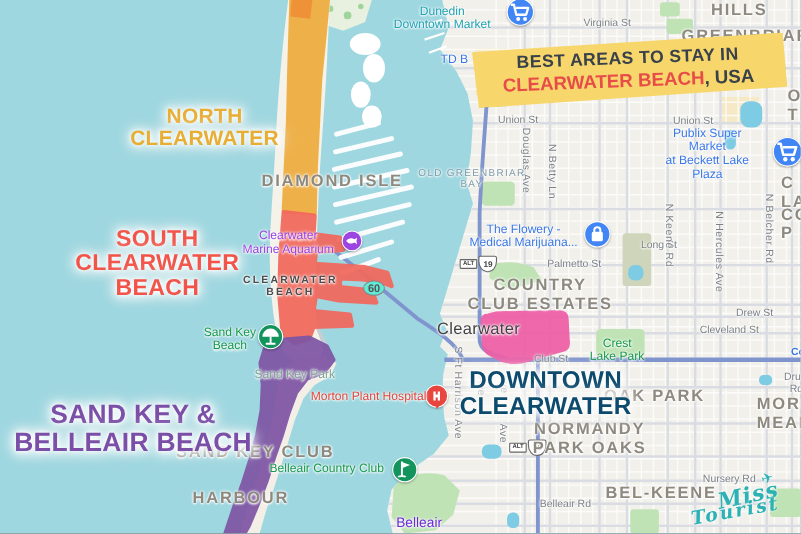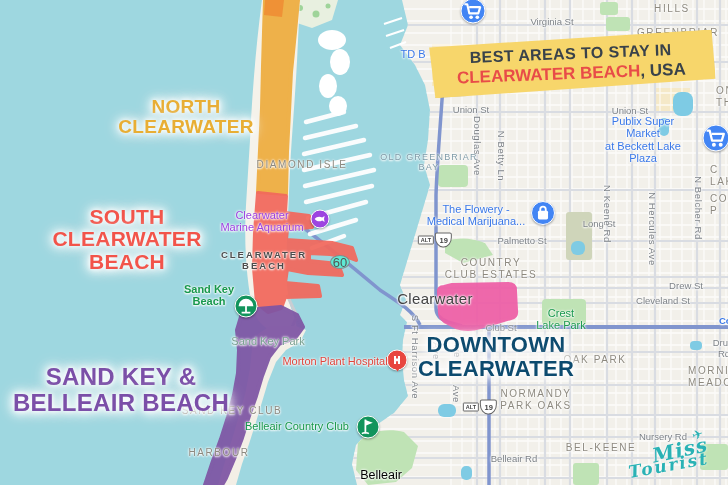--- a/index.html
+++ b/index.html
@@ -9,46 +9,46 @@
   .ov{opacity:.93;stroke-width:4;stroke-linejoin:round;}
 
   
   .lbl{position:absolute;transform:translate(-50%,-50%);white-space:pre-line;text-align:center;
        z-index:30;line-height:1.15;pointer-events:auto;
        text-shadow:0 0 2px #fff,0 0 3px #fff,0 1px 2px #fff;}
   .lbl.la{transform:translate(0,-50%);text-align:left;}
   .st{font-size:9.5px;color:#7d8287;}
   .stb{font-size:9.5px;color:#3a78e8;font-weight:bold;}
   .stv{writing-mode:vertical-rl;font-size:9.5px;color:#7d8287;letter-spacing:.6px;}
-  .hd{font-size:10px;color:#8d897f;font-weight:normal;letter-spacing:1.6px;}
+  .hd{font-size:15px;color:#8d897f;font-weight:bold;letter-spacing:1.6px;}
   .hdd{font-size:9.5px;color:#4c4c4c;font-weight:bold;letter-spacing:2px;}
   .wt{font-size:9px;color:#7e9aa7;letter-spacing:1.2px;}
   .city{font-size:15px;color:#424242;letter-spacing:.3px;}
-  .city2{font-size:12.5px;color:#000000;}
+  .city2{font-size:12.5px;color:#6d28d9;}
   .poi,.poit,.poig,.poip,.poir,.poik{font-size:11px;line-height:1.12;}
   .poi{color:#3a78e8;}.poit{color:#21a2b2;}.poig{color:#17984c;}
   .poip{color:#9b41e0;}.poir{color:#e0453c;}.poik{color:#7ba292;}
 
   
   .poi-ic{position:absolute;border-radius:50%;transform:translate(-50%,-50%);z-index:28;
           border:1.5px solid #fff;box-shadow:0 1px 2px rgba(0,0,0,.3);}
   .poi-ic svg{width:100%;height:100%;display:block;}
   .pin-tip{position:absolute;left:50%;bottom:-7px;transform:translateX(-50%);width:0;height:0;
            border:5px solid transparent;border-top-width:7px;}
 
   
   .sh-us{position:absolute;transform:translate(-50%,-50%);z-index:26;display:flex;
          flex-direction:row;align-items:center;gap:1px;}
   .sh-alt{font-size:5.5px;font-weight:bold;color:#444;background:#fff;border:1px solid #666;
           padding:0 2px;border-radius:1px;line-height:1.2;}
   .sh-num{width:15px;height:13px;background:#fff;border:1.3px solid #666;color:#444;
           border-radius:2px 2px 8px 8px/2px 2px 10px 10px;font-size:7.5px;font-weight:bold;
           display:flex;align-items:center;justify-content:center;}
   .sh-oval{position:absolute;transform:translate(-50%,-50%);width:18px;height:12px;background:#5eead4;
-           border:1.2px solid #888;border-radius:50%;font-size:13px;font-weight:normal;color:#555;
+           border:1.2px solid #888;border-radius:50%;font-size:10px;font-weight:bold;color:#555;
            display:flex;align-items:center;justify-content:center;z-index:26;}
 
   
   .rg{position:absolute;transform:translate(-50%,-50%);white-space:pre-line;text-align:center;
       font-weight:bold;letter-spacing:.3px;line-height:1.07;z-index:35;
       text-shadow:0 0 4px #fff,0 0 8px #fff,0 0 12px #fff,0 1px 14px #fff,0 0 18px #fff;}
 
   
   .banner{position:absolute;left:427px;top:35px;width:288px;height:58px;background:#f7d66b;
           transform:rotate(-2.2deg);clip-path:polygon(1% 12%,99.2% 0%,100% 85%,2.5% 100%);
@@ -271,21 +271,21 @@
   </div>
 
   <div class="logo">
     <span class="plane">✈</span>
     <span class="miss">Miss</span>
     <span class="tourist">Tourist</span>
   </div>
 
 <div class="rg" style="left: 186px; top: 117px; color: rgb(232, 174, 52); font-size: 19px;">NORTH
 CLEARWATER</div>
-    <div class="rg" style="left: 127px; top: 240px; color: rgb(242, 84, 74); font-size: 21px;">SOUTH
+    <div class="rg" style="left: 143px; top: 240px; color: rgb(242, 84, 74); font-size: 21px;">SOUTH
 CLEARWATER
 BEACH</div>
     <div class="rg" style="left: 121px; top: 390px; color: rgb(123, 79, 168); font-size: 24px;">SAND KEY &amp;
 BELLEAIR BEACH</div>
     <div class="rg" style="left: 496px; top: 357px; color: #0c4a6e; font-size: 22px;">DOWNTOWN
 CLEARWATER</div>
     <div class="lbl st" style="left: 552px; top: 22px;">Virginia St</div>
     <div class="lbl st" style="left: 471px; top: 110px;">Union St</div>
     <div class="lbl st" style="left: 630px; top: 111px;">Union St</div>
     <div class="lbl st" style="left: 583px; top: 224px; margin-left: 16px;">Long St</div>
@@ -324,29 +324,31 @@
     <div class="lbl hd la" style="left: 710px; top: 175px;">C
 LAK</div>
     <div class="lbl hd la" style="left: 710px; top: 204px;">COA
 P</div>
     <div class="lbl hdd" style="left: 264px; top: 261px;">CLEARWATER
 BEACH</div>
     <div class="lbl wt" style="left: 429px; top: 162px;">OLD GREENBRIAR
 BAY</div>
     <div class="lbl city" style="left: 435px; top: 299px;">Clearwater</div>
     <div class="lbl city2" style="left: 381px; top: 475px;">Belleair</div>
+    <div class="lbl poit" style="left: 402px; top: 17px;">Dunedin
+Downtown Market</div>
     <div class="lbl poi" style="left: 413px; top: 54px; text-align: right;">TD B</div>
     <div class="lbl poi" style="left: 476px; top: 215px;">The Flowery -
 Medical Marijuana...</div>
     <div class="lbl poi" style="left: 643px; top: 140px;">Publix Super Market
 at Beckett Lake Plaza</div>
     <div class="lbl poip" style="left: 262px; top: 221px;">Clearwater
 Marine Aquarium</div>
     <div class="lbl poir" style="left: 335px; top: 361px;">Morton Plant Hospital</div>
-    <div class="lbl poig" style="left: 209px; top: 295px; font-weight: bold;">Sand Key
+    <div class="lbl poig" style="left: 209px; top: 309px;">Sand Key
 Beach</div>
     <div class="lbl poik" style="left: 268px; top: 341px;">Sand Key Park</div>
     <div class="lbl poig" style="left: 297px; top: 426px;">Belleair Country Club</div>
     <div class="lbl poig" style="left: 561px; top: 319px;">Crest
 Lake Park</div>
     <div class="poi-ic" style="left: 473px; top: 11px; width: 23px; height: 23px; background: rgb(66, 133, 244);">
       <svg viewBox="0 0 24 24">
         <path d="M3 5h3l2.2 9.5h9.3l2-6.5H8" fill="none" stroke="#fff" stroke-width="2.2" stroke-linejoin="round"></path>
         <circle cx="10" cy="18.5" r="1.9" fill="#fff"></circle>
         <circle cx="16.5" cy="18.5" r="1.9" fill="#fff"></circle>

